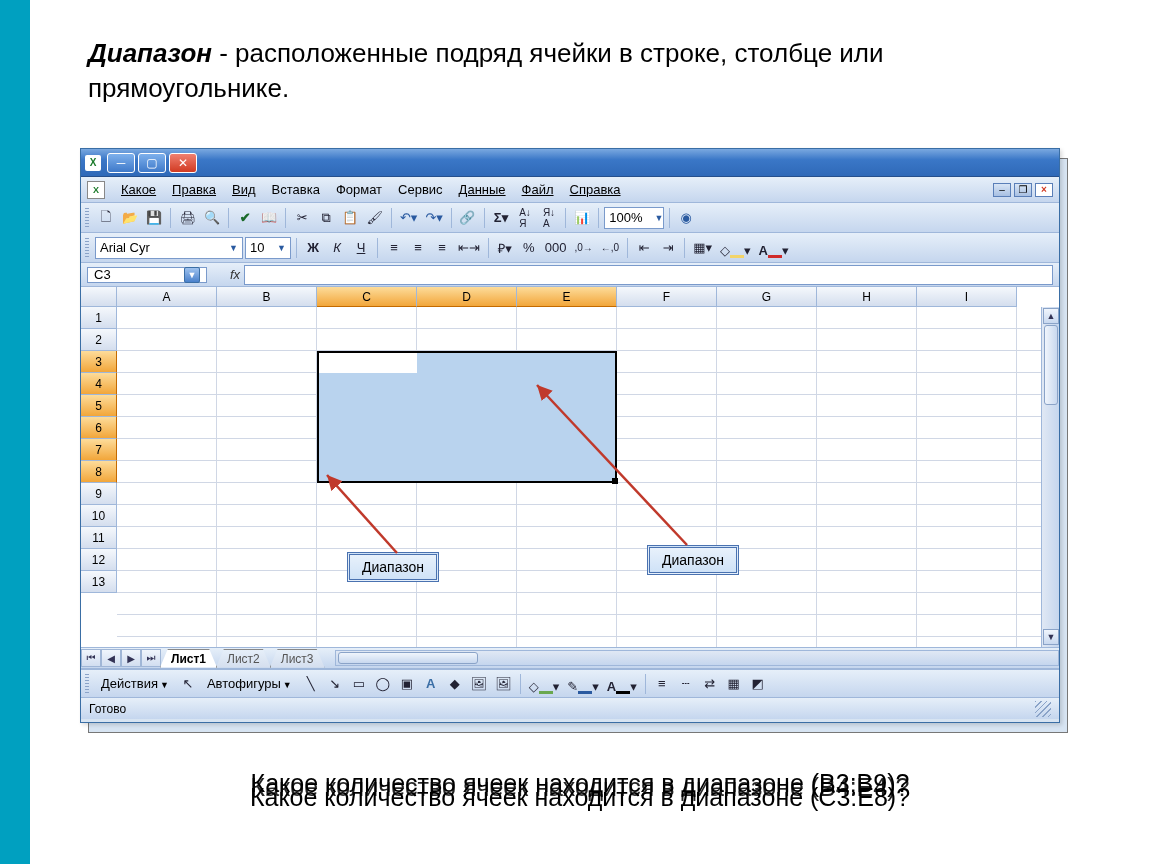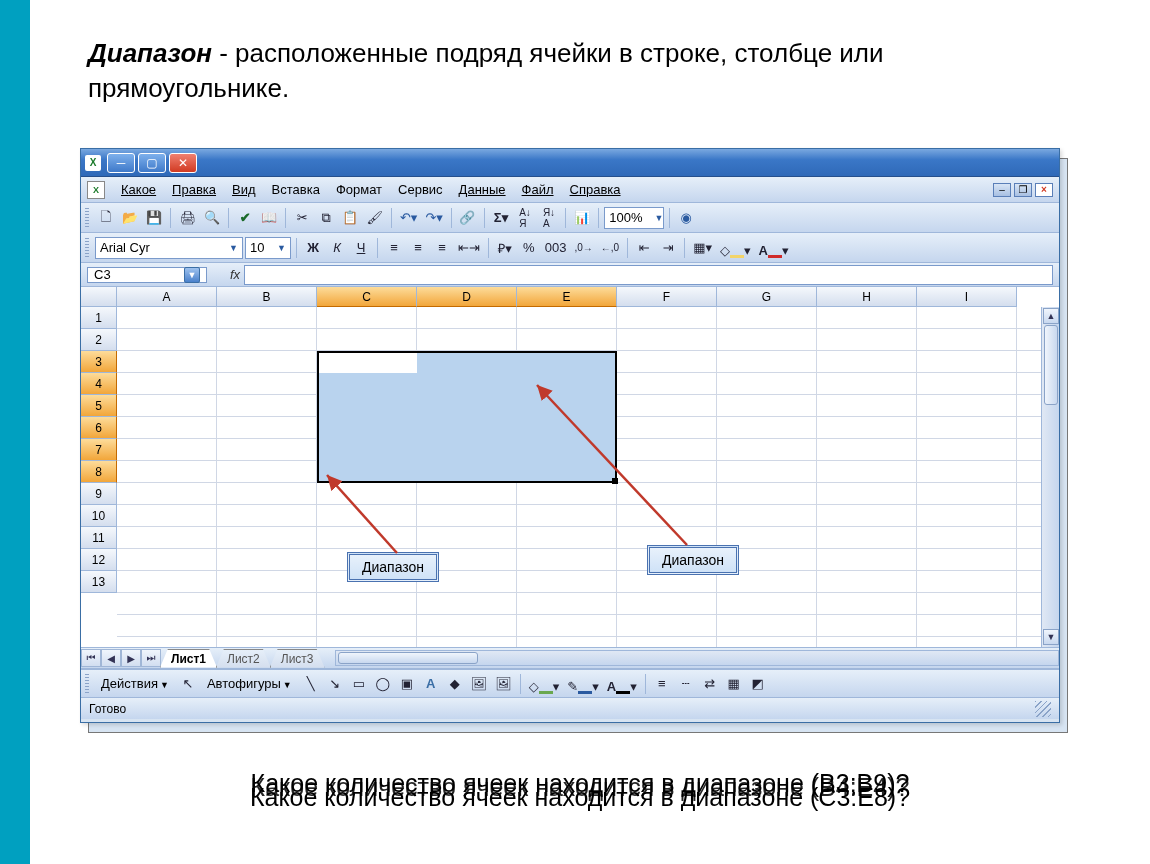--- a/index.html
+++ b/index.html
@@ -352,21 +352,21 @@
     <span class="tbtn" style="font-style:italic;">К</span>
     <span class="tbtn" style="text-decoration:underline;">Ч</span>
     <span class="tsep"></span>
     <span class="tbtn">≡</span>
     <span class="tbtn">≡</span>
     <span class="tbtn">≡</span>
     <span class="tbtn">⇤⇥</span>
     <span class="tsep"></span>
     <span class="tbtn">₽▾</span>
     <span class="tbtn">%</span>
-    <span class="tbtn">003</span>
+    <span class="tbtn">000</span>
     <span class="tbtn" style="font-size:10px;">,0→</span>
     <span class="tbtn" style="font-size:10px;">←,0</span>
     <span class="tsep"></span>
     <span class="tbtn">⇤</span>
     <span class="tbtn">⇥</span>
     <span class="tsep"></span>
     <span class="tbtn">▦▾</span>
     <span class="tbtn cpick"><span>◇</span><span class="bar" style="background:#f2d46a;"></span>▾</span>
     <span class="tbtn cpick"><span style="font-weight:bold;">А</span><span class="bar" style="background:#d02a2a;"></span>▾</span>
   </div>

